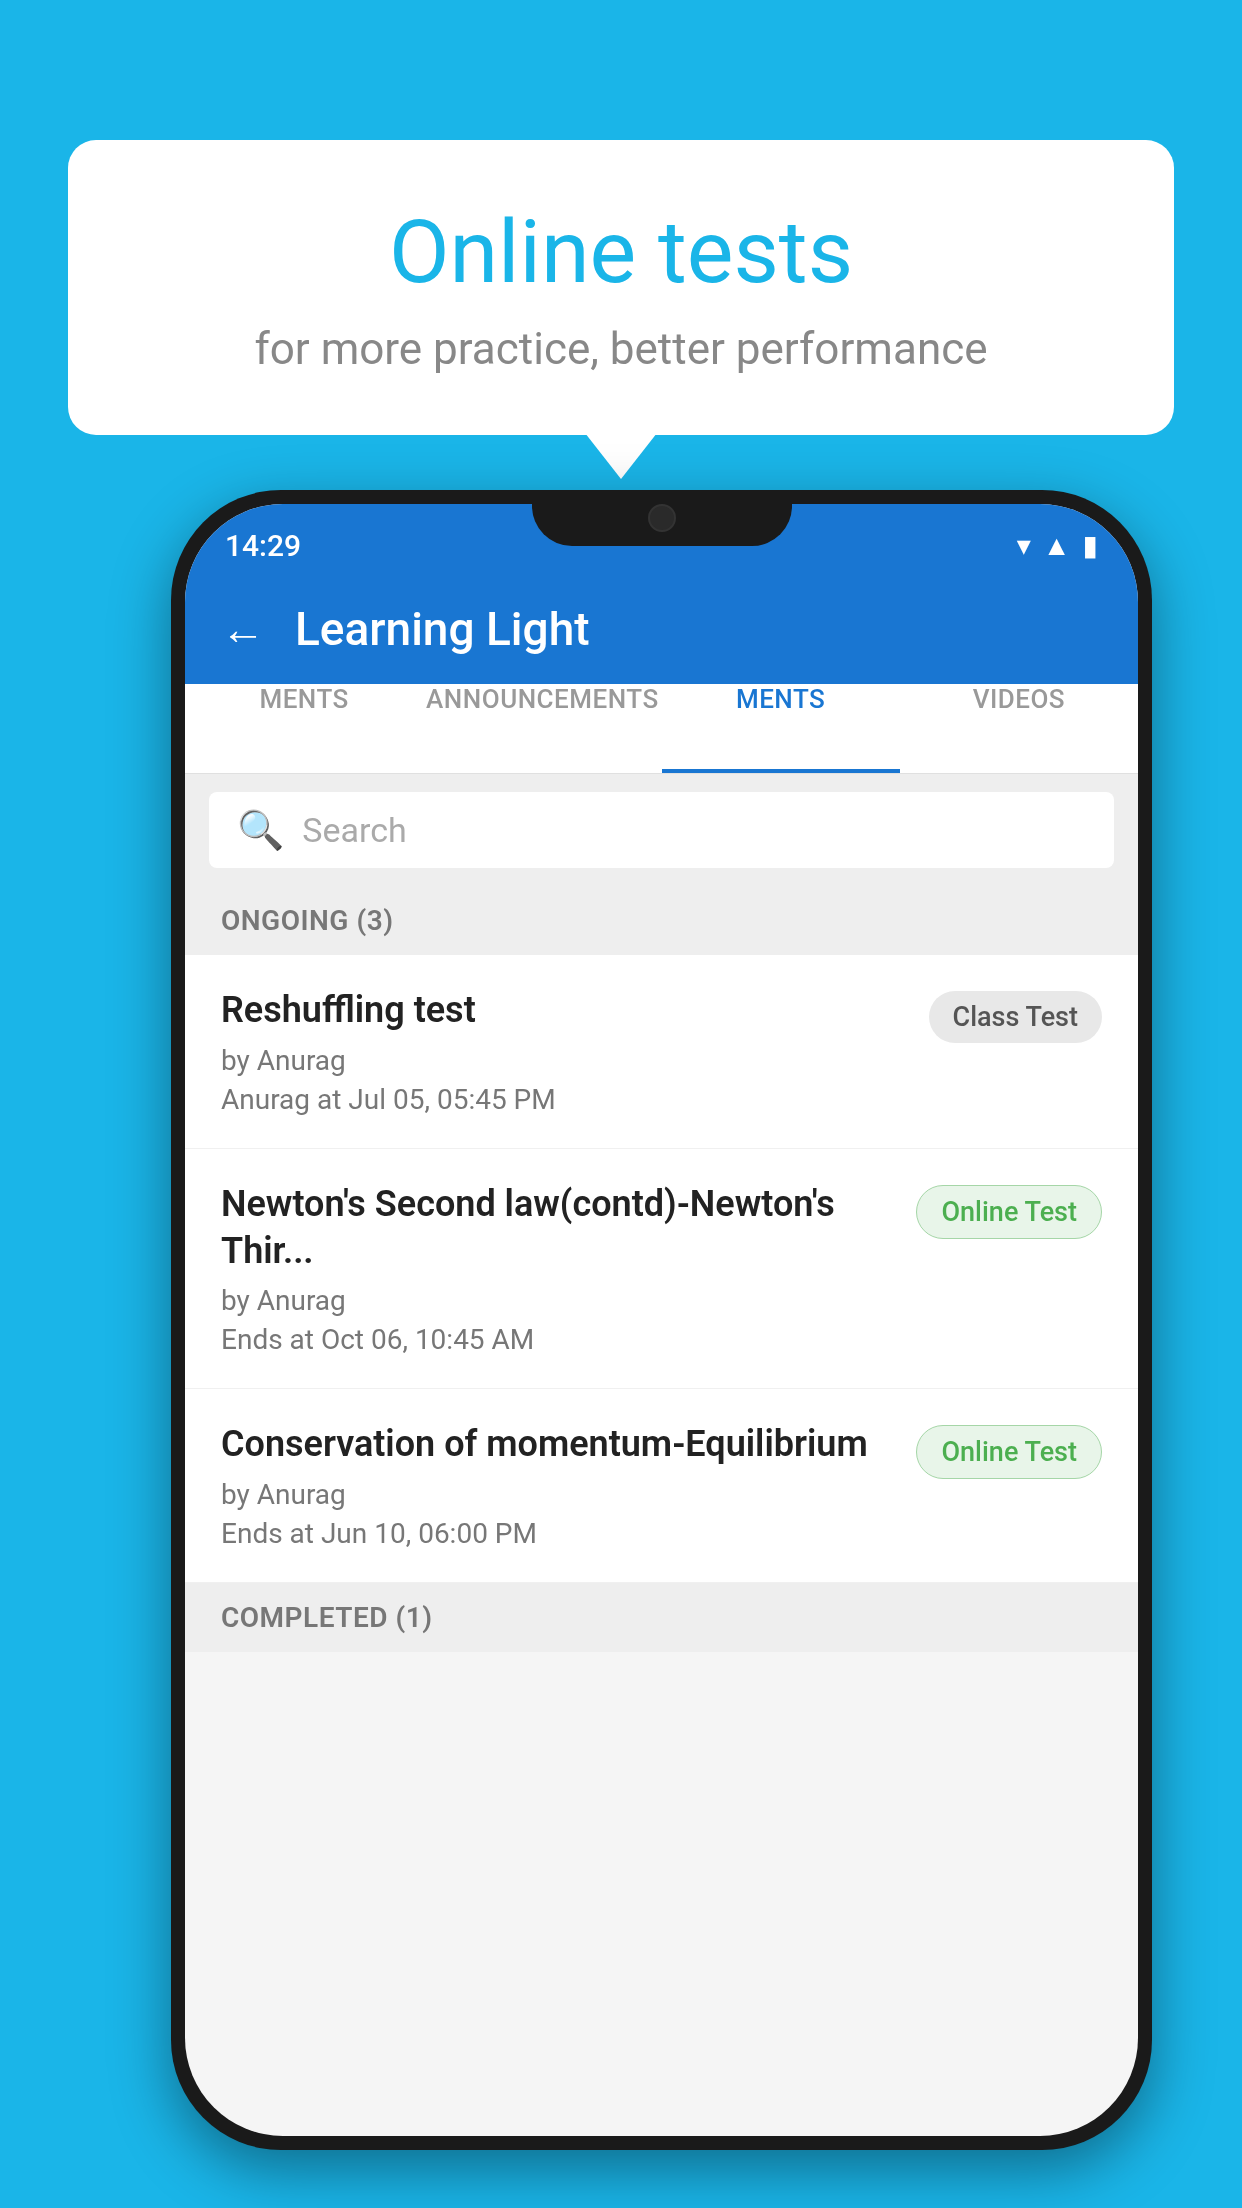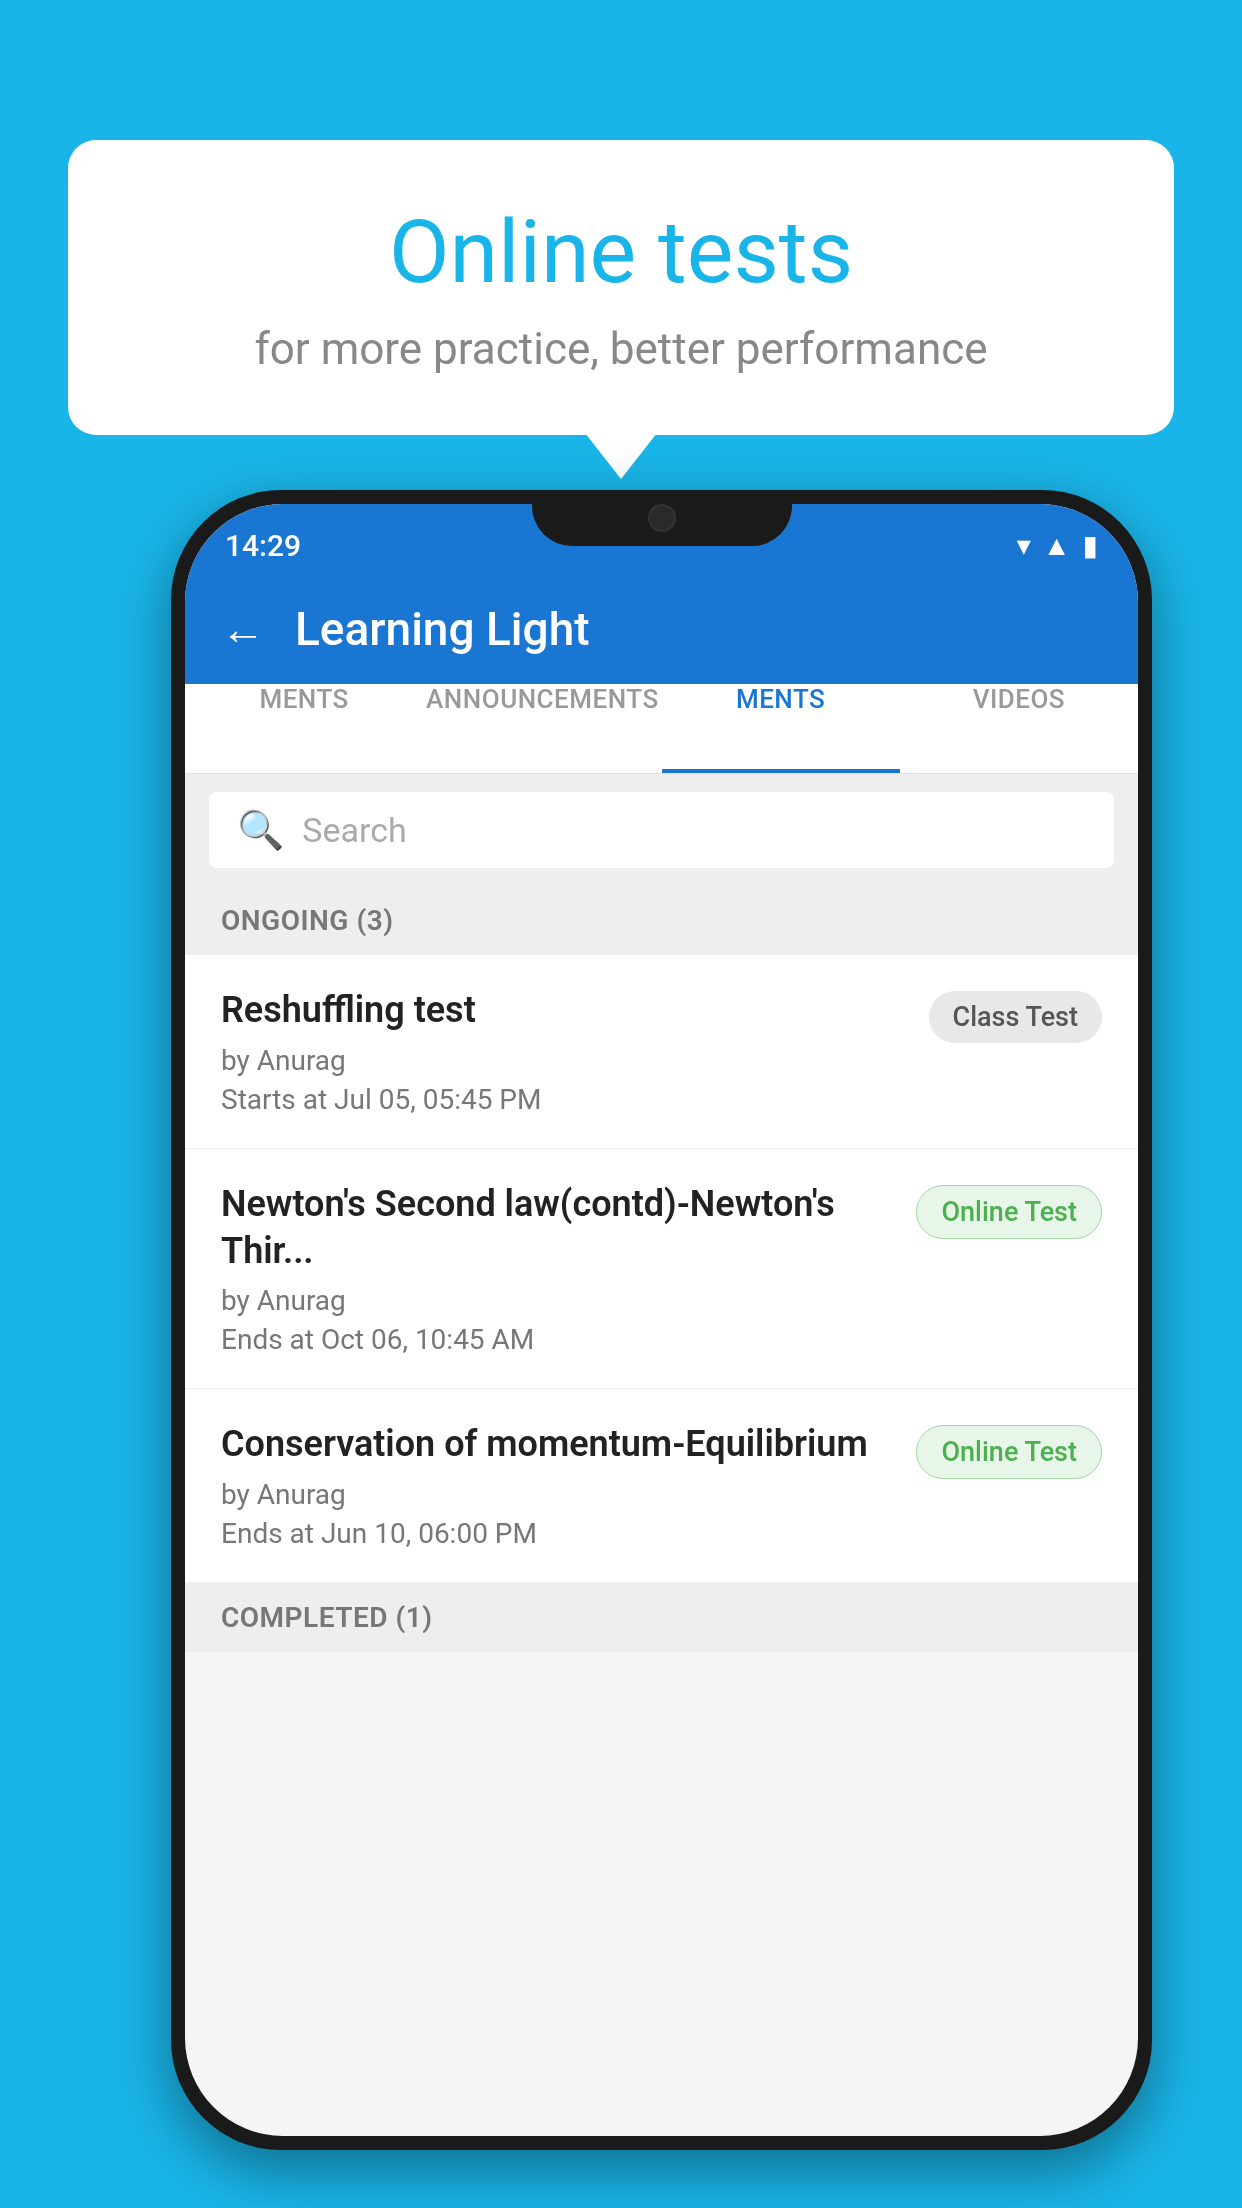--- a/index.html
+++ b/index.html
@@ -367,21 +367,21 @@
         <span class="section-label">ONGOING (3)</span>
       </div>
 
       <div class="test-list">
 
         <div class="test-item">
           <div class="test-info">
             <div class="test-name">Reshuffling test</div>
             <div class="test-author">by Anurag</div>
             <div class="test-time">
-              <span>Starts at</span>&nbsp;<span>Jul 05, 05:45 PM</span>
+              <span>Anurag at</span>&nbsp;<span>Jul 05, 05:45 PM</span>
             </div>
           </div>
           <div class="test-badge badge-class">Class Test</div>
         </div>
 
         <div class="test-item">
           <div class="test-info">
             <div class="test-name">Newton's Second law(contd)-Newton's Thir...</div>
             <div class="test-author">by Anurag</div>
             <div class="test-time">

